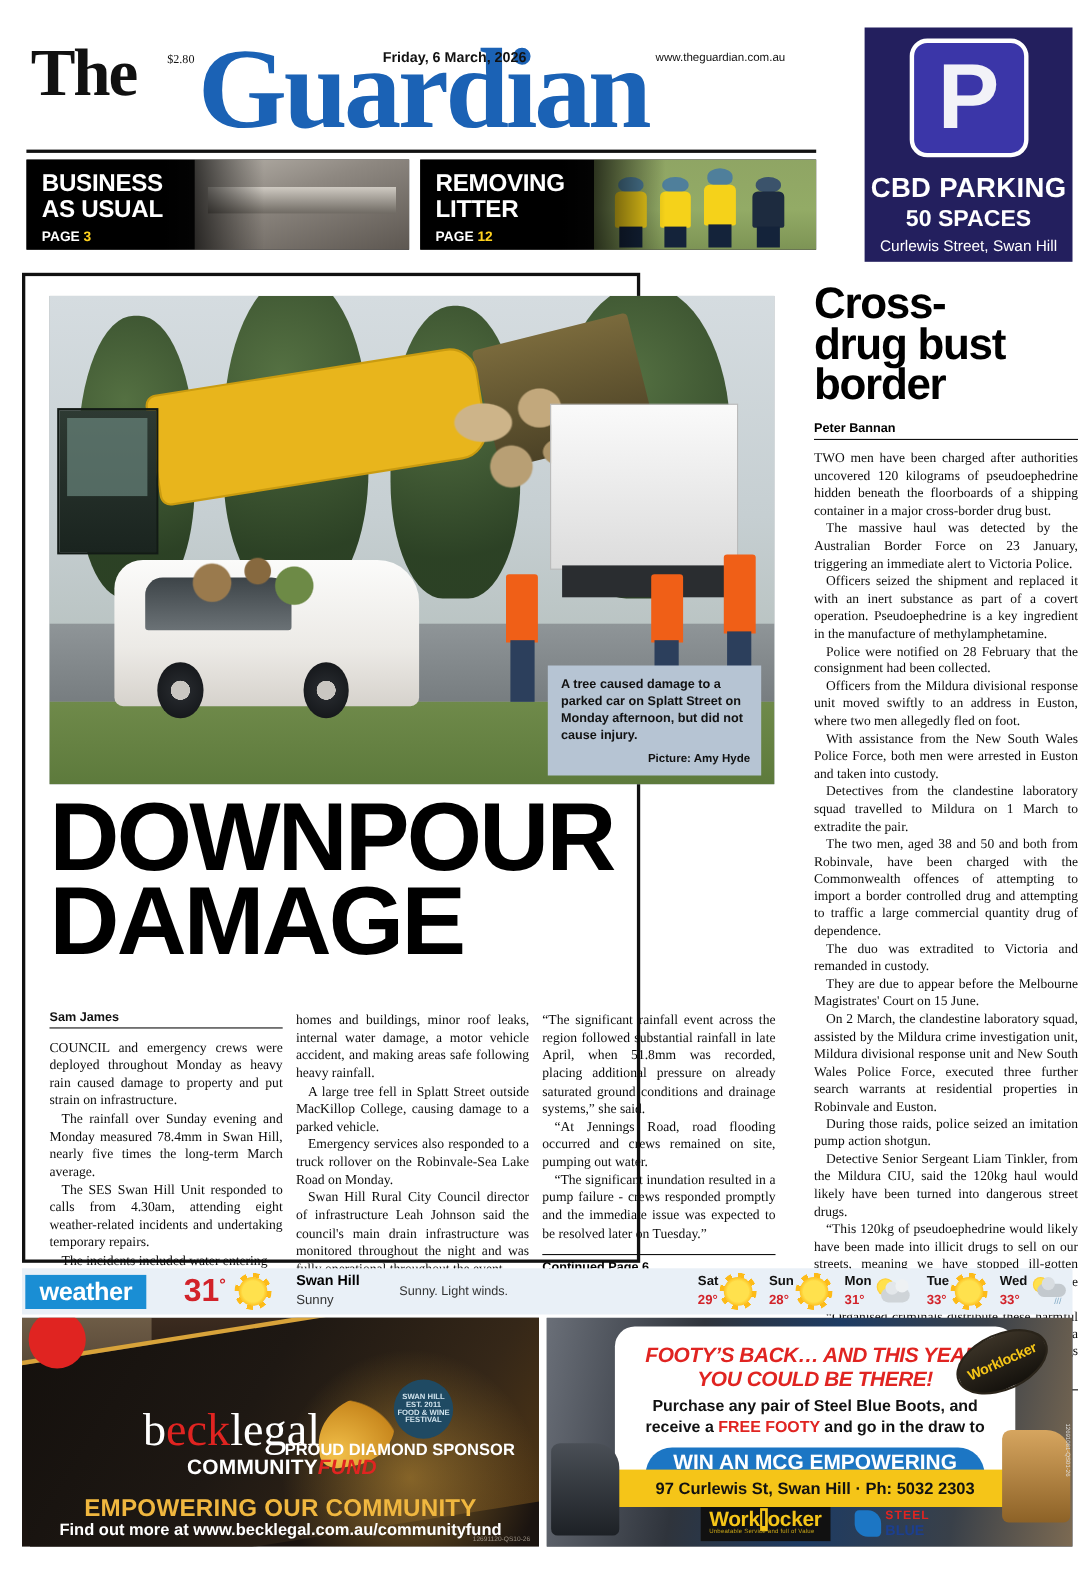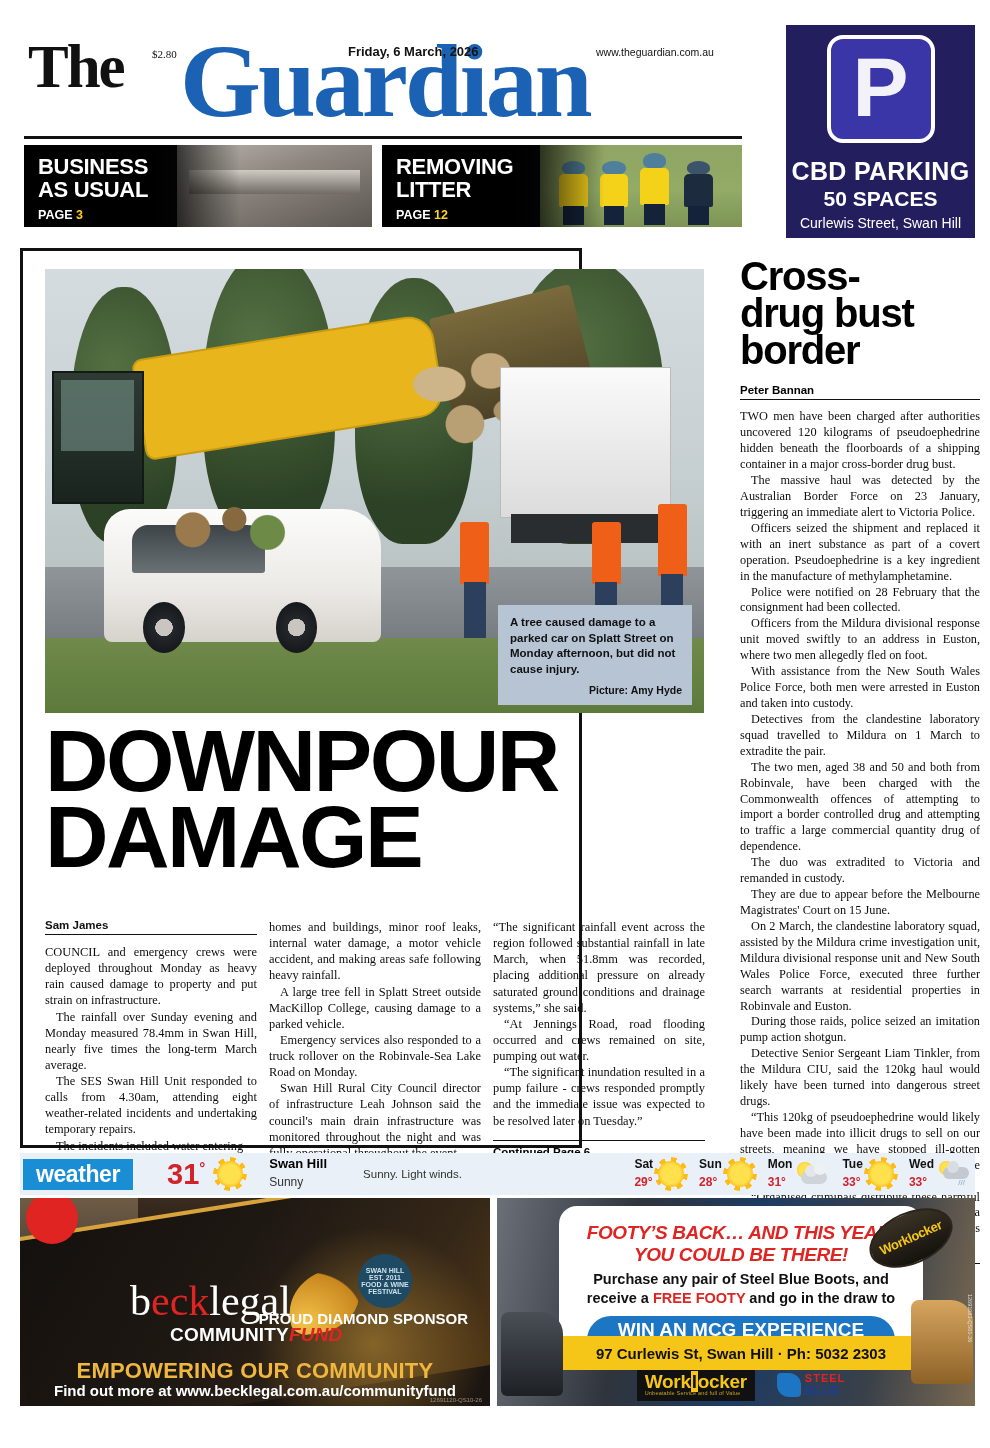--- a/index.html
+++ b/index.html
@@ -572,21 +572,21 @@
       <p>The SES Swan Hill Unit responded to calls from 4.30am, attending eight weather-related incidents and undertaking temporary repairs.</p>
       <p>The incidents included water entering</p>
     </div>
     <div class="col">
       <p class="first">homes and buildings, minor roof leaks, internal water damage, a motor vehicle accident, and making areas safe following heavy rainfall.</p>
       <p>A large tree fell in Splatt Street outside MacKillop College, causing damage to a parked vehicle.</p>
       <p>Emergency services also responded to a truck rollover on the Robinvale-Sea Lake Road on Monday.</p>
       <p>Swan Hill Rural City Council director of infrastructure Leah Johnson said the council's main drain infrastructure was monitored throughout the night and was fully operational throughout the event.</p>
     </div>
     <div class="col">
-      <p class="first">“The significant rainfall event across the region followed substantial rainfall in late March, when 51.8mm was recorded, placing additional pressure on already saturated ground conditions and drainage systems,” she said.</p>
+      <p class="first">“The significant rainfall event across the region followed substantial rainfall in late April, when 51.8mm was recorded, placing additional pressure on already saturated ground conditions and drainage systems,” she said.</p>
       <p>“At Jennings Road, road flooding occurred and crews remained on site, pumping out water.</p>
       <p>“The significant inundation resulted in a pump failure - crews responded promptly and the immediate issue was expected to be resolved later on Tuesday.”</p>
       <div class="contd">Continued Page 6</div>
     </div>
   </div>
 </div>
 
 <div class="rightcol">
   <div class="rh">
     <div>Cross-</div>
@@ -688,21 +688,21 @@
   <div class="ar-card">
     <div class="ar-t1">
       <div>FOOTY’S BACK… AND THIS YEAR,</div>
       <div>YOU COULD BE THERE!</div>
     </div>
     <div class="ar-t2">
       <span>Purchase any pair of Steel Blue Boots, and receive a </span><span class="red">FREE FOOTY</span><span> and go in the draw to</span>
     </div>
     <div class="ar-blue">
       <div>
-        <div>WIN AN MCG EXPERIENCE</div>
+        <div>WIN AN MCG EMPOWERING</div>
         <div>OF A LIFETIME</div>
       </div>
     </div>
     <div class="ar-brands">
       <div class="ar-wl">
         <span>Work</span><span class="mid">l</span><span>ocker</span>
         <span class="sub">Unbeatable Service and full of Value</span>
       </div>
       <div class="ar-sb">
         <div class="ar-dog"></div>

